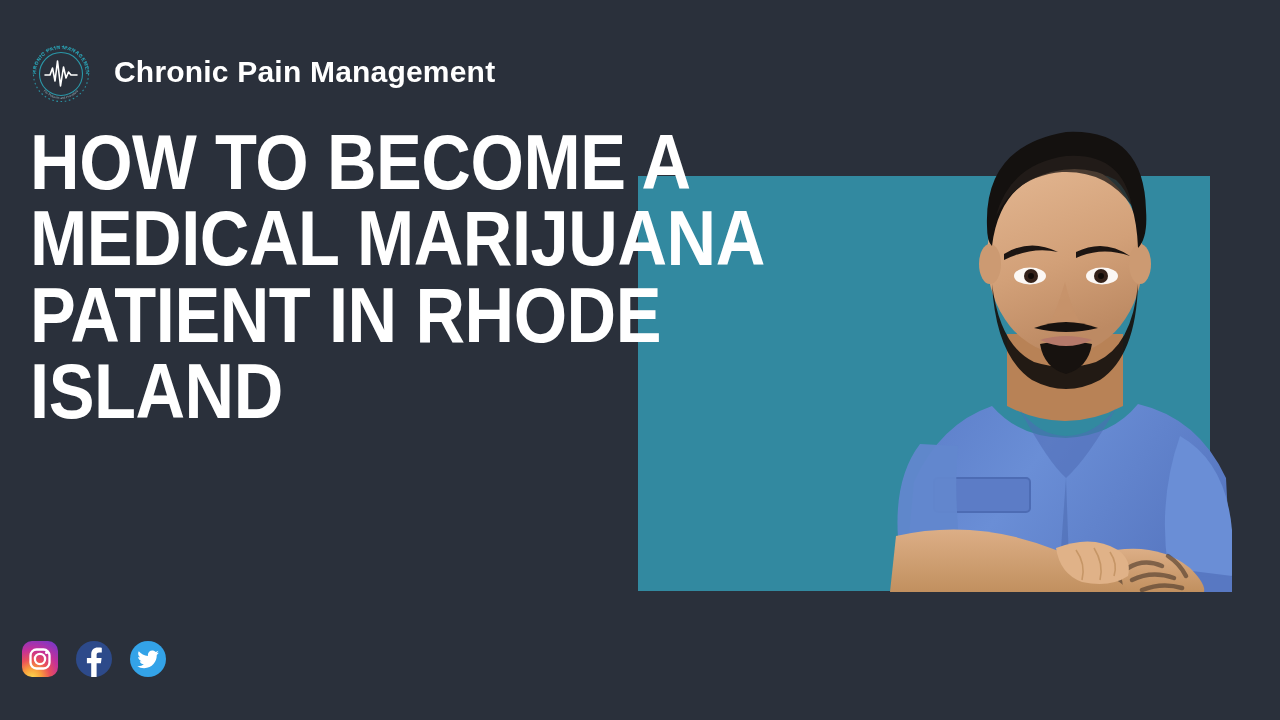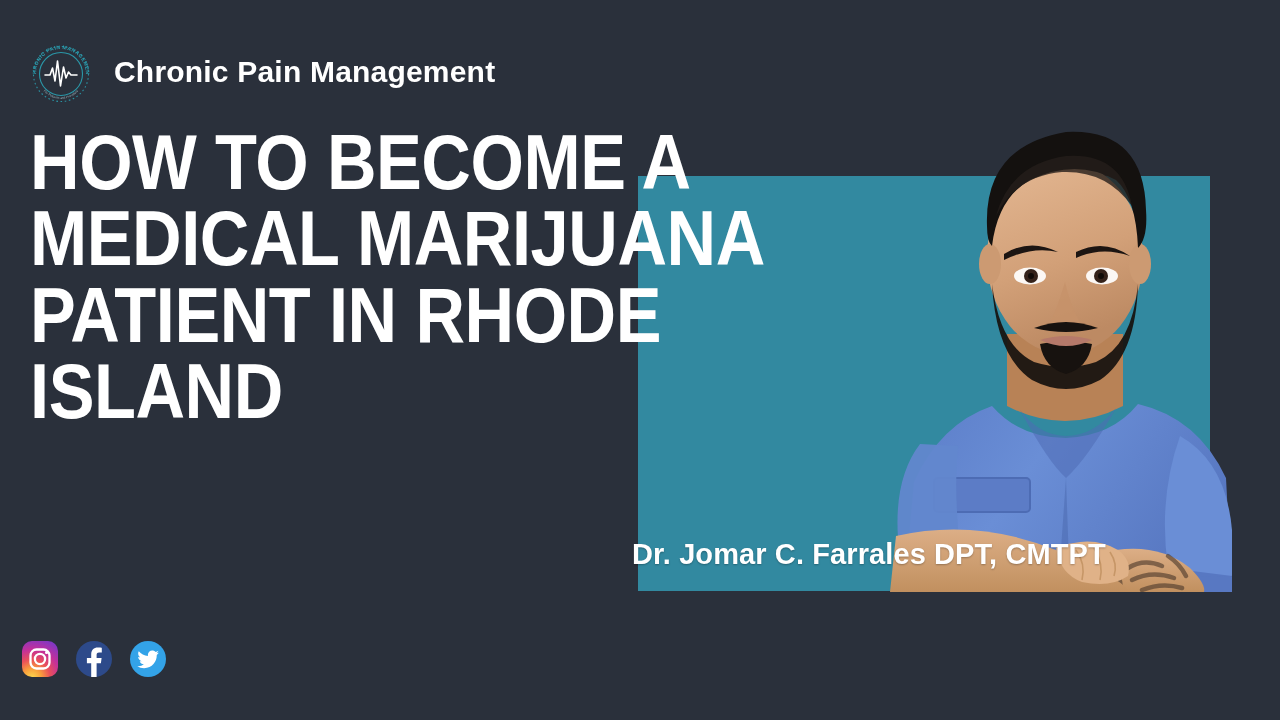--- a/index.html
+++ b/index.html
@@ -239,21 +239,20 @@
                  Q252,240 216,256 Q186,266 154,256 Q120,240 112,178 Z" fill="#17120f" opacity="0.93"></path>
         <path d="M160,238 Q186,232 212,238 Q208,262 186,268 Q164,262 160,238 Z" fill="#17120f"></path>
 
         <path d="M160,234 Q186,226 212,234 Q186,246 160,234 Z" fill="#b5796a"></path>
 
         <path d="M154,222 Q186,210 218,222 Q186,230 154,222 Z" fill="#17120f"></path>
       </g>
     </svg>
   </div>
 
-  <div id="presenter-name">Dr. Jomar C. Farrales DPT, CMTPT</div>
 
   <div id="social-row">
 
     <a class="social-icon">
       <svg width="36" height="36" viewBox="0 0 36 36">
         <defs>
           <radialGradient id="igGrad" cx="0.28" cy="1.02" r="1.15">
             <stop offset="0%" stop-color="#fdd84f"></stop>
             <stop offset="22%" stop-color="#f9a03c"></stop>
             <stop offset="44%" stop-color="#e94f5a"></stop>

